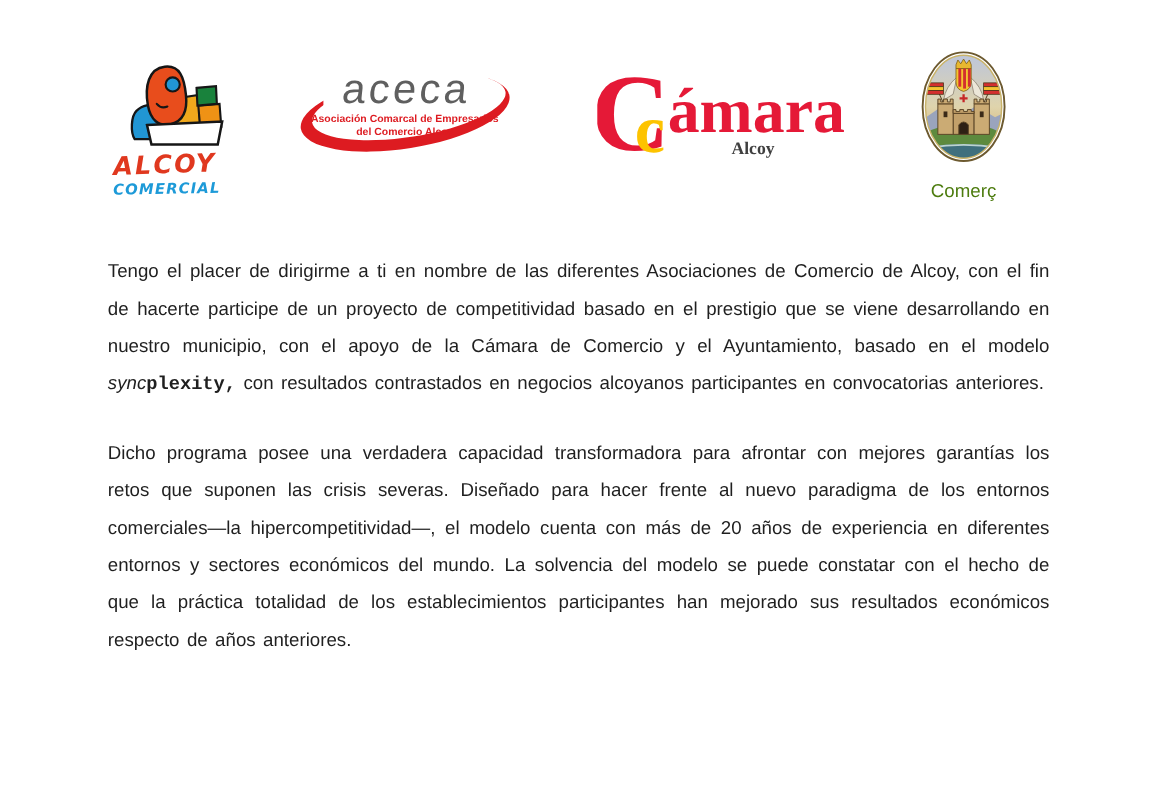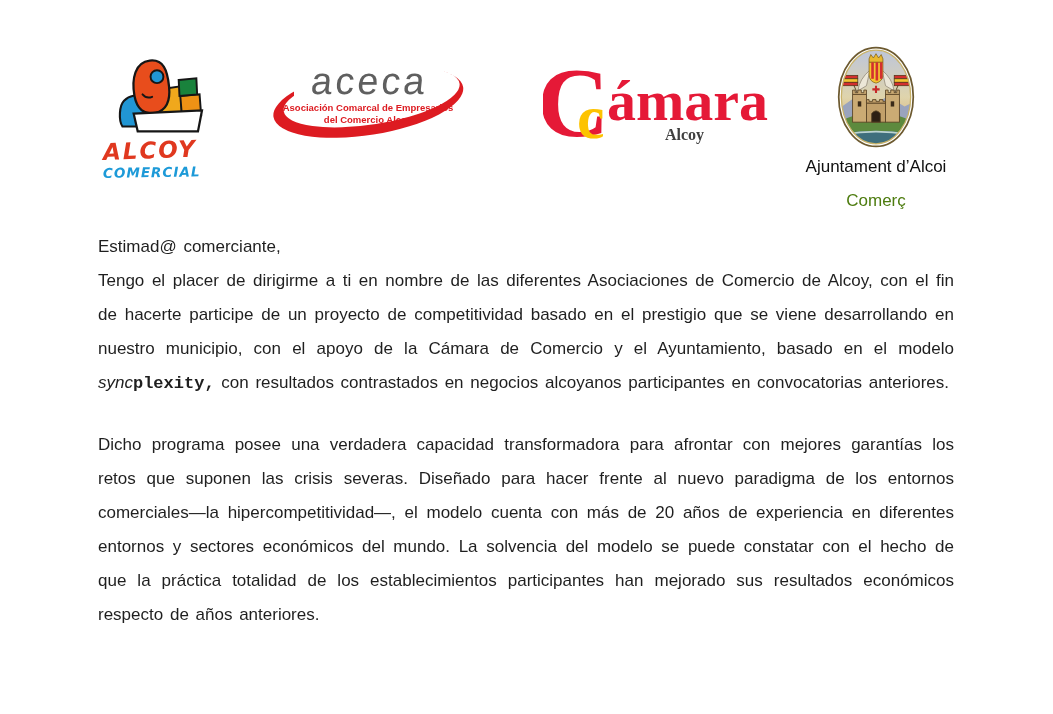--- a/index.html
+++ b/index.html
@@ -172,25 +172,23 @@
             <path d="M34,68 v-4 h3 v2 h4 v-2 h4 v2 h4 v-2 h4 v2 h3 v2 Z" fill="#c2a06a"></path>
 
             <path d="M40,90 v-10 q5,-6 10,0 v10 Z" fill="#2e2014"></path>
 
             <rect x="24" y="66" width="4" height="6" fill="#3a2a18" stroke="none"></rect>
             <rect x="62" y="66" width="4" height="6" fill="#3a2a18" stroke="none"></rect>
           </g>
         </g>
         <ellipse cx="45" cy="61" rx="40" ry="54" fill="none" stroke="#c9b36a" stroke-width="1.5"></ellipse>
       </svg>
-      <div class="ajuntament-name">Ajuntament d’Alcoi</div>
       <div class="ajuntament-dept">Comerç</div>
     </div>
 
   </header>
 
   <main class="letter">
-    <p class="greeting">Estimad@ comerciante,</p>
     <p class="para"><span>Tengo el placer de dirigirme a ti en nombre de las diferentes Asociaciones de Comercio de Alcoy, con el fin de hacerte participe de un proyecto de competitividad basado en el prestigio que se viene desarrollando en nuestro municipio, con el apoyo de la Cámara de Comercio y el Ayuntamiento, basado en el modelo </span><em>sync</em><strong>plexity,</strong><span> con resultados contrastados en negocios alcoyanos participantes en convocatorias anteriores.</span></p>
     <p class="para second">Dicho programa posee una verdadera capacidad transformadora para afrontar con mejores garantías los retos que suponen las crisis severas. Diseñado para hacer frente al nuevo paradigma de los entornos comerciales—la hipercompetitividad—, el modelo cuenta con más de 20 años de experiencia en diferentes entornos y sectores económicos del mundo. La solvencia del modelo se puede constatar con el hecho de que la práctica totalidad de los establecimientos participantes han mejorado sus resultados económicos respecto de años anteriores.</p>
   </main>
 
 </div>
 
 </body></html>

